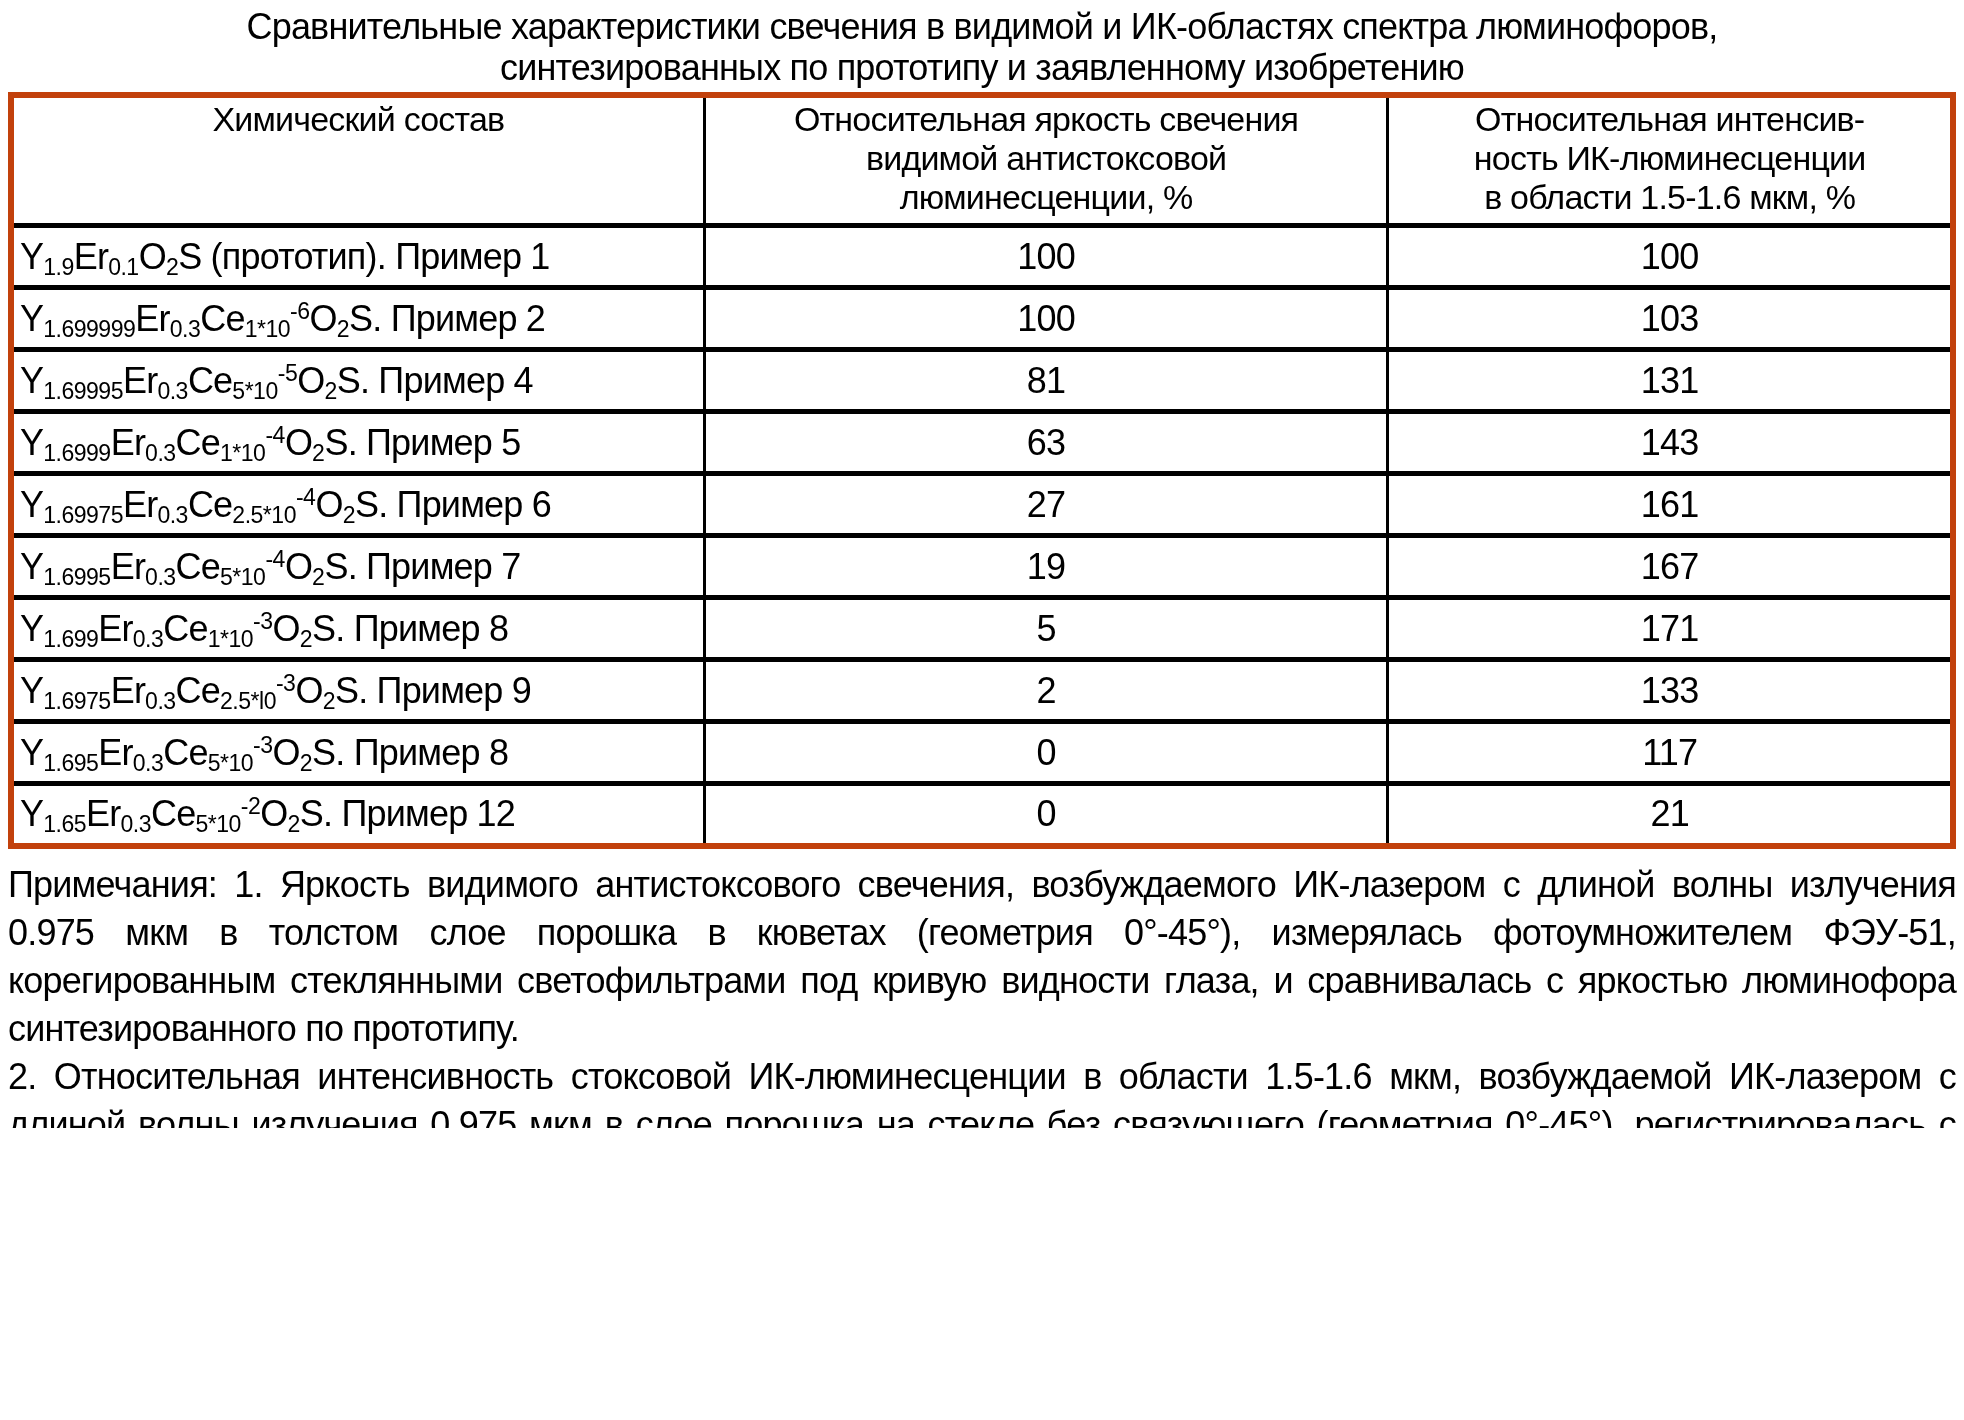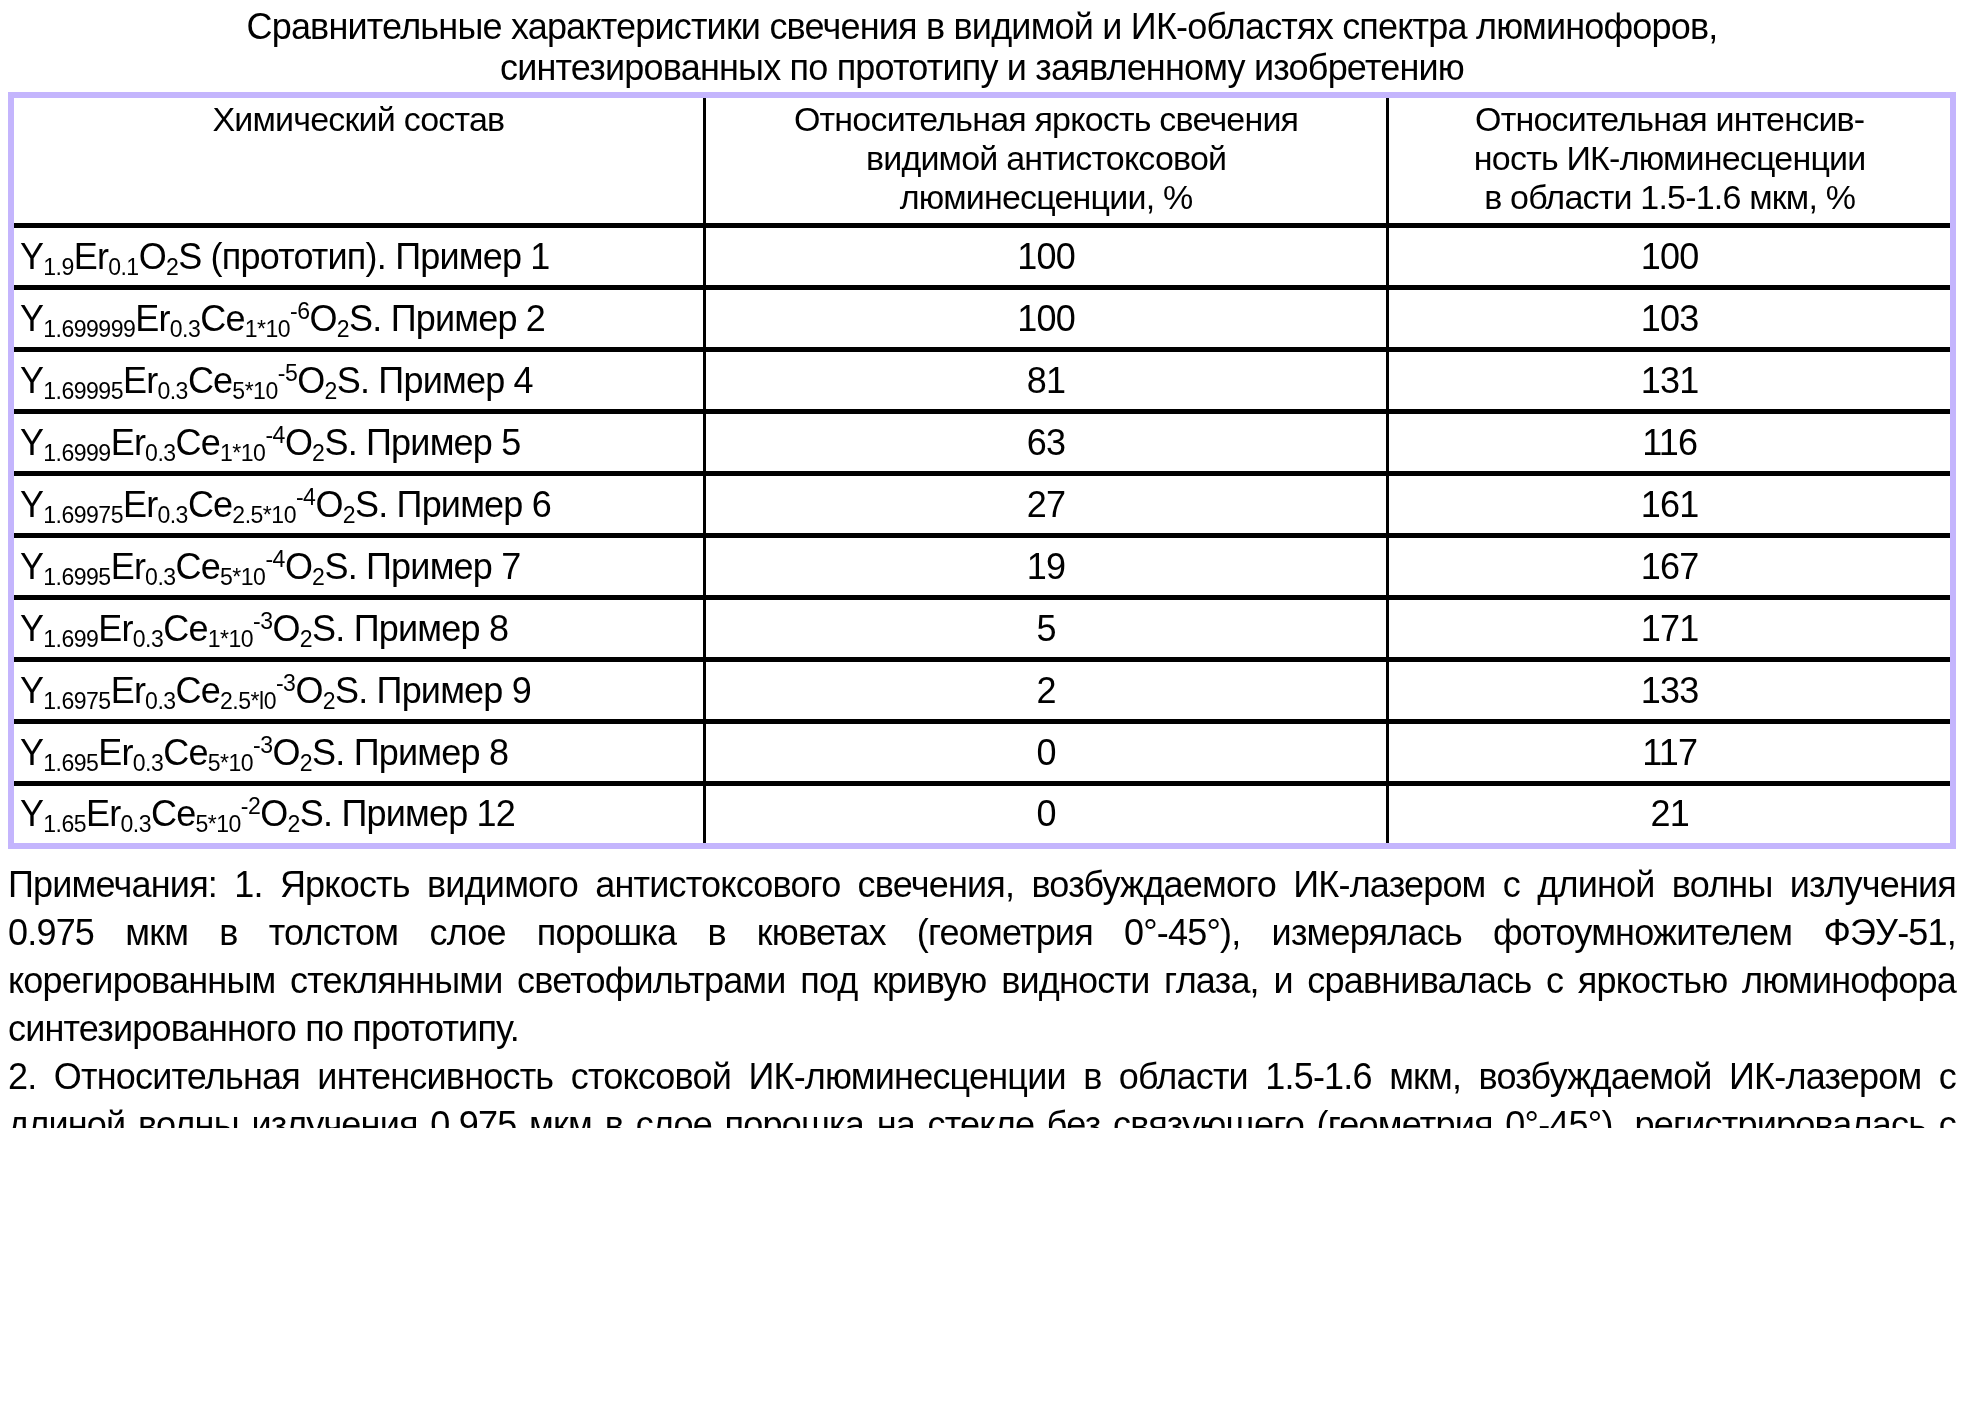--- a/index.html
+++ b/index.html
@@ -22,21 +22,21 @@
     font-size: 36px;
     line-height: 41px;
     letter-spacing: -0.8px;
     white-space: pre-line;
     margin: 2px 0 4px 0;
   }
   table.cmp {
     border-collapse: collapse;
     table-layout: fixed;
     width: 1948px;
-    border: 6px solid #c4b5fd;
+    border: 6px solid #c2410c;
   }
   col.c1 { width: 35.7%; }
   col.c2 { width: 35.2%; }
   col.c3 { width: 29.1%; }
   th, td {
     border-left: 3px solid #000;
     border-right: 3px solid #000;
     border-top: 5px solid #000;
     border-bottom: 5px solid #000;
     font-weight: normal;
@@ -119,21 +119,21 @@
           <td class="num">103</td>
         </tr>
         <tr>
           <td class="formula"><span>Y</span><sub>1.69995</sub><span>Er</span><sub>0.3</sub><span>Ce</span><sub>5*10</sub><sup>-5</sup><span>O</span><sub>2</sub><span>S. Пример 4</span></td>
           <td class="num">81</td>
           <td class="num">131</td>
         </tr>
         <tr>
           <td class="formula"><span>Y</span><sub>1.6999</sub><span>Er</span><sub>0.3</sub><span>Ce</span><sub>1*10</sub><sup>-4</sup><span>O</span><sub>2</sub><span>S. Пример 5</span></td>
           <td class="num">63</td>
-          <td class="num">116</td>
+          <td class="num">143</td>
         </tr>
         <tr>
           <td class="formula"><span>Y</span><sub>1.69975</sub><span>Er</span><sub>0.3</sub><span>Ce</span><sub>2.5*10</sub><sup>-4</sup><span>O</span><sub>2</sub><span>S. Пример 6</span></td>
           <td class="num">27</td>
           <td class="num">161</td>
         </tr>
         <tr>
           <td class="formula"><span>Y</span><sub>1.6995</sub><span>Er</span><sub>0.3</sub><span>Ce</span><sub>5*10</sub><sup>-4</sup><span>O</span><sub>2</sub><span>S. Пример 7</span></td>
           <td class="num">19</td>
           <td class="num">167</td>

